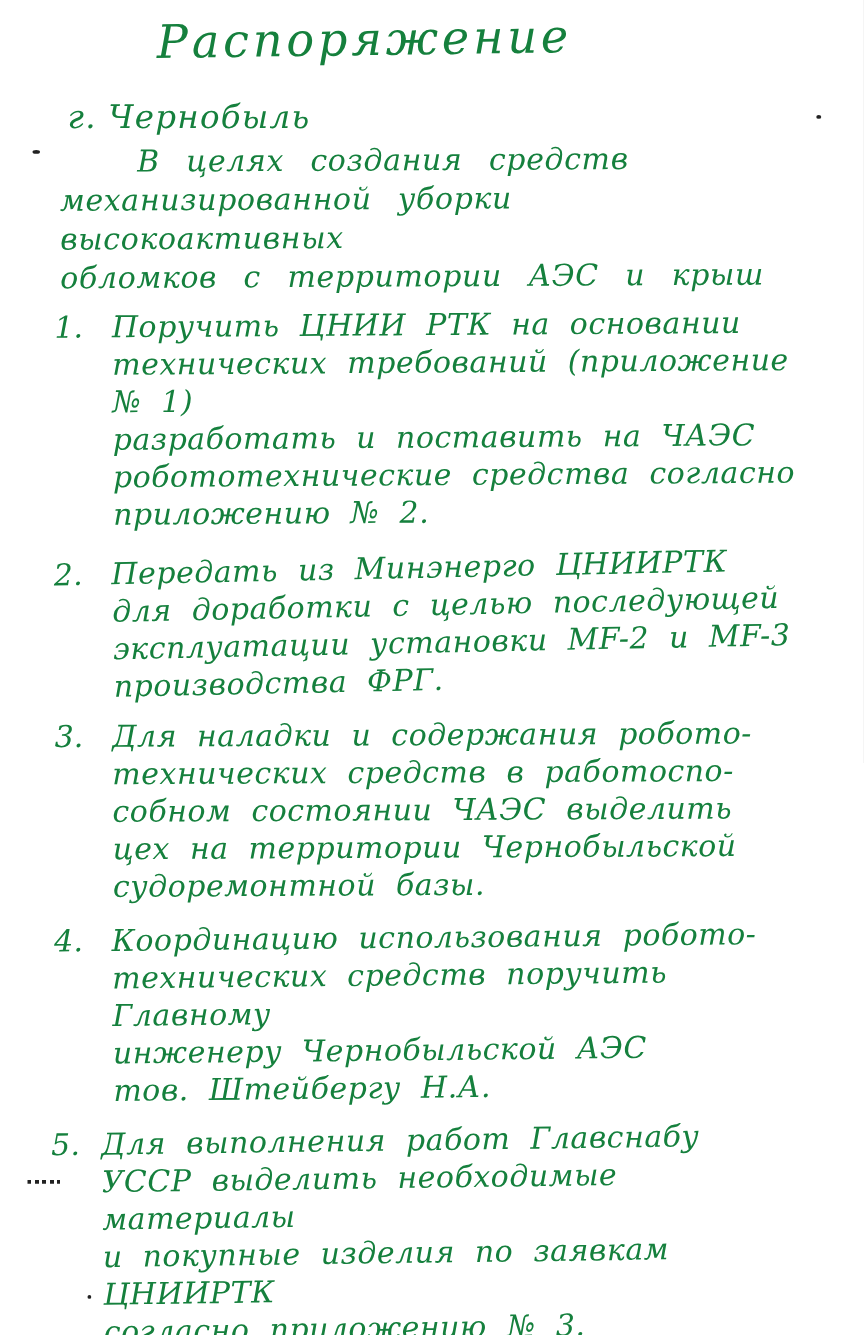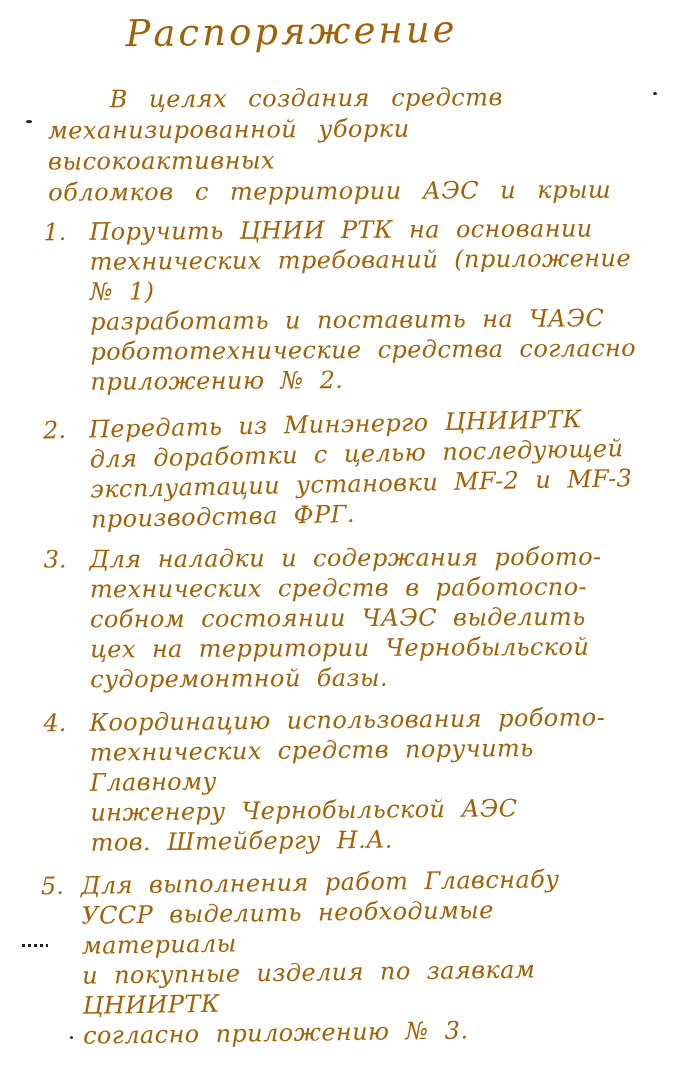--- a/index.html
+++ b/index.html
@@ -6,21 +6,21 @@
     margin: 0;
     padding: 0;
     background: #e8e8e8;
   }
   .page {
     position: relative;
     width: 691px;
     height: 1068px;
     margin: 0 auto;
     background: #ffffff;
-    color: #a16207;
+    color: #15803d;
     font-family: "DejaVu Serif", serif;
     font-style: italic;
     box-sizing: border-box;
     padding: 8px 34px 0 42px;
     overflow: hidden;
   }
   .title {
     margin: 2px 0 0 0;
     font-size: 37px;
     font-weight: normal;
@@ -87,20 +87,21 @@
   .speck.s4 { left: 70px;  top: 1036px; width: 3px; height: 3px; }
 </style>
 </head>
 <body>
 
 <div class="page">
 
   <h1 class="title">Распоряжение</h1>
 
   <div class="meta-row">
+    <span>г. Чернобыль</span>
   </div>
 
   <p class="intro">В целях создания средств
 механизированной уборки высокоактивных
 обломков с территории АЭС и крыш</p>
 
   <ol class="items">
     <li class="item item-1">
       <span class="num">1.</span>
       <span class="txt">Поручить ЦНИИ РТК на основании

